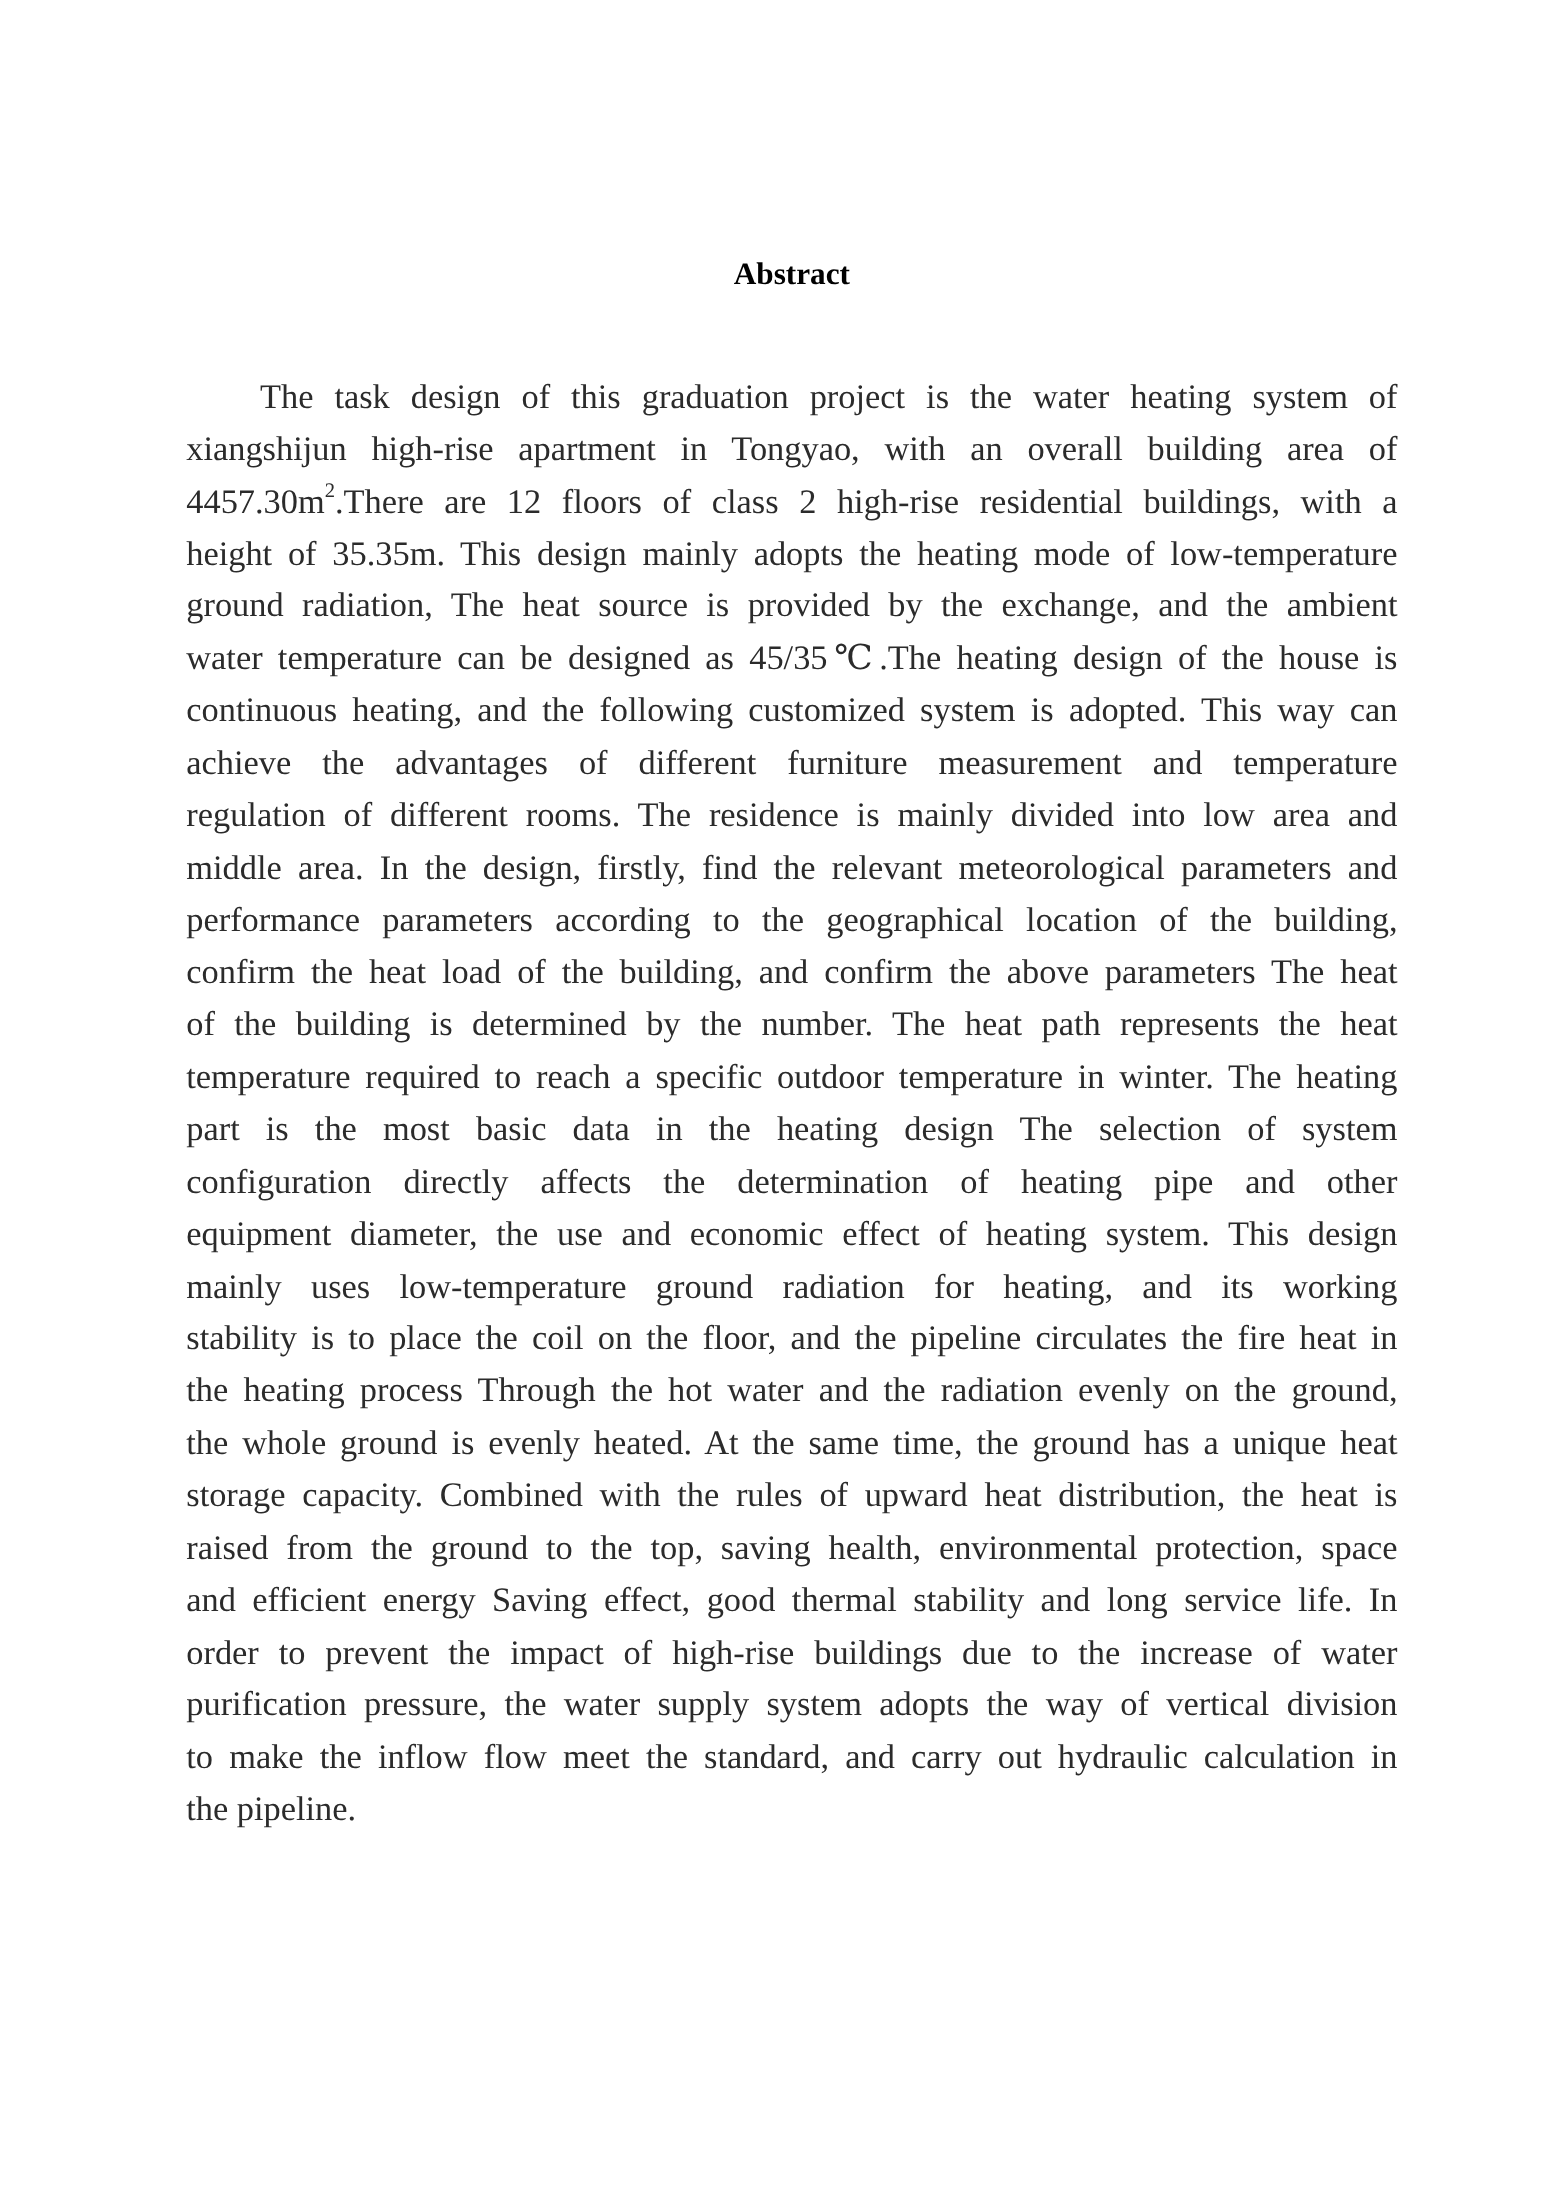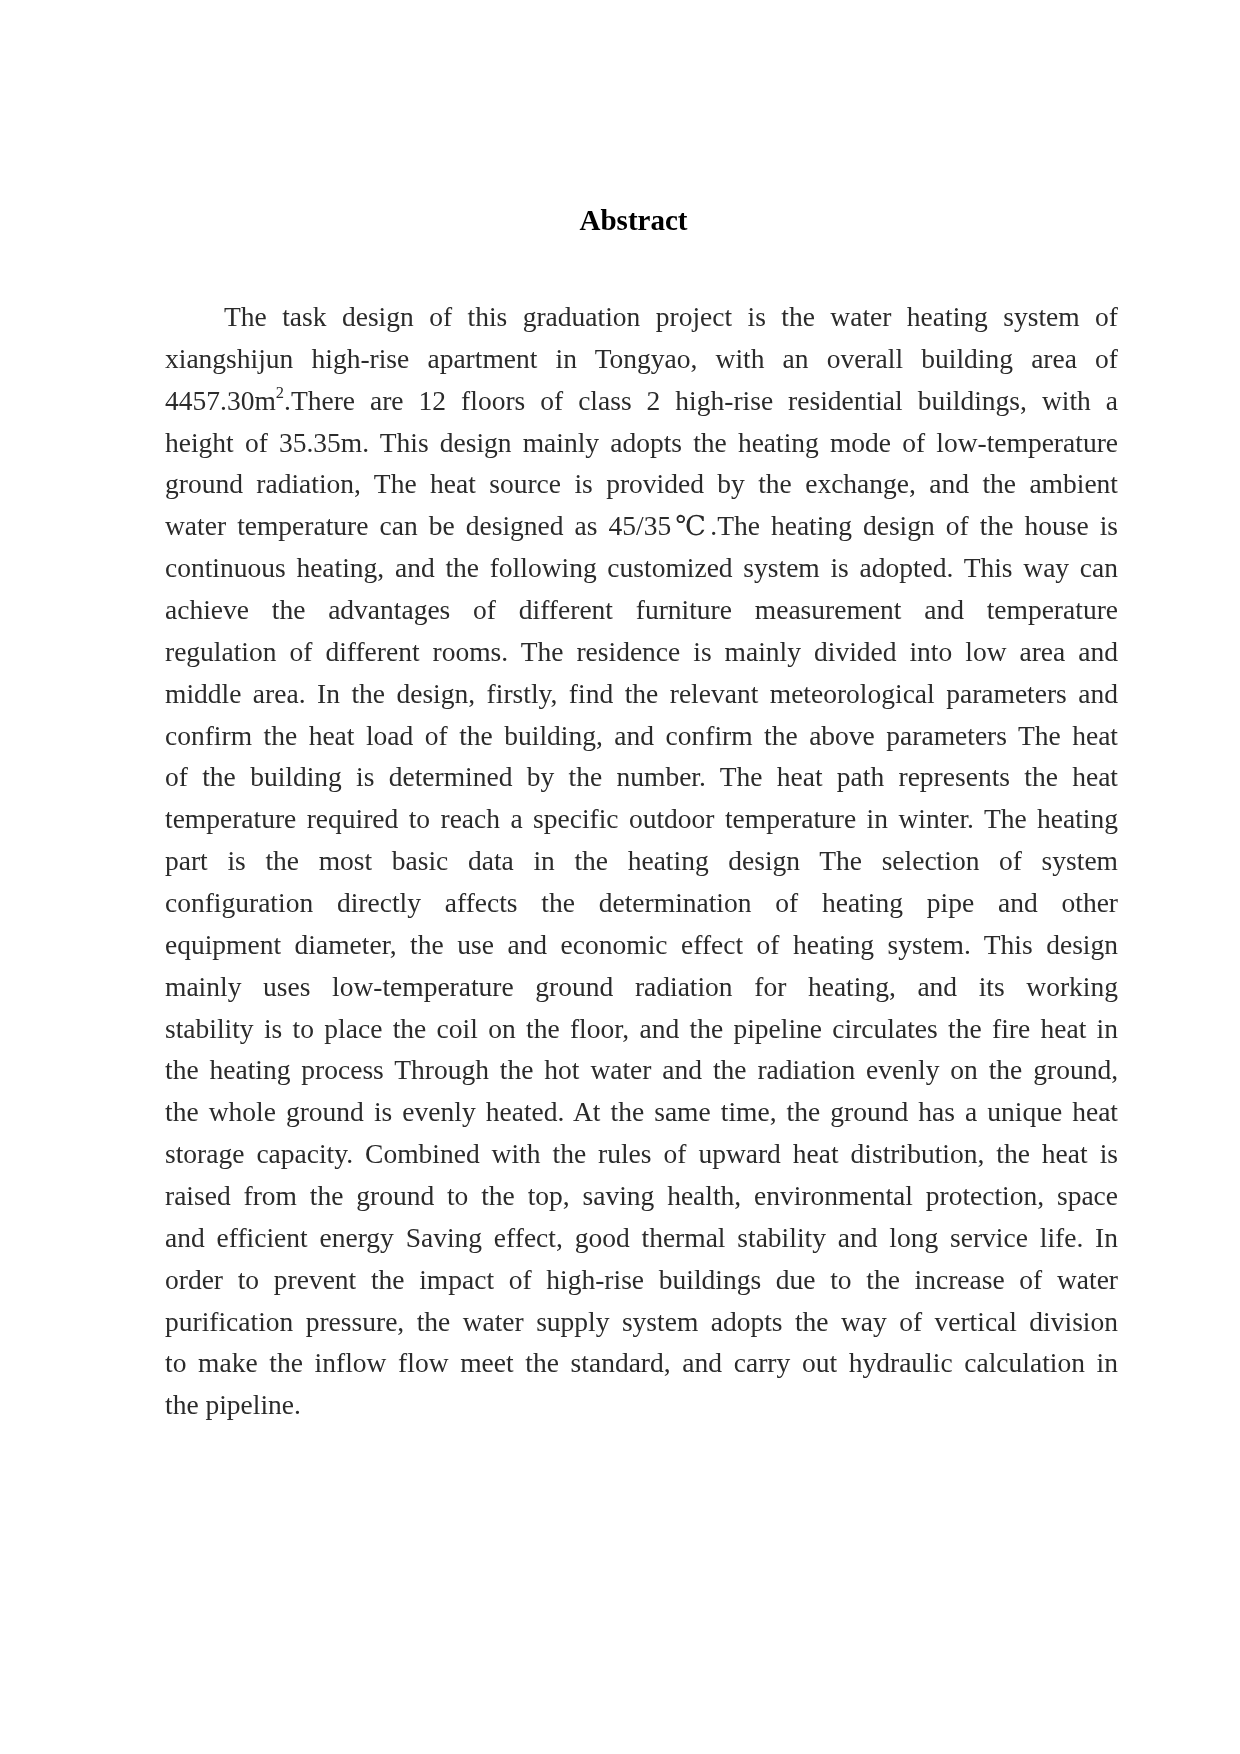--- a/index.html
+++ b/index.html
@@ -21,21 +21,21 @@
     background: #ffffff;
   }
   .title {
     position: absolute;
     left: 149px;
     width: 969px;
     top: 202px;
     text-align: center;
     font-family: "Liberation Serif", "DejaVu Serif", serif;
     font-weight: bold;
-    font-size: 29px;
+    font-size: 25px;
     line-height: 36px;
     color: #000000;
     margin: 0;
   }
   .body {
     position: absolute;
     left: 149px;
     top: 296px;
     width: 969px;
     font-family: "Liberation Serif", "DejaVu Serif", serif;
@@ -43,21 +43,20 @@
     color: #2b2b2b;
   }
   .line {
     display: block;
     height: 41.86px;
     line-height: 41.86px;
     white-space: nowrap;
     text-align: justify;
     text-align-last: justify;
     overflow: visible;
-    margin-left: 16px;
   }
   .line.first {
     padding-left: 59px;
   }
   .line.last {
     text-align: right;
     text-align-last: left;
   }
   sup {
     font-size: 60%;
@@ -75,20 +74,21 @@
     <span class="line first">The task design of this graduation project is the water heating system of</span>
     <span class="line">xiangshijun high-rise apartment in Tongyao, with an overall building area of</span>
     <span class="line"><span>4457.30m</span><sup>2</sup><span>.There are 12 floors of class 2 high-rise residential buildings, with a</span></span>
     <span class="line">height of 35.35m. This design mainly adopts the heating mode of low-temperature</span>
     <span class="line">ground radiation, The heat source is provided by the exchange, and the ambient</span>
     <span class="line">water temperature can be designed as 45/35℃.The heating design of the house is</span>
     <span class="line">continuous heating, and the following customized system is adopted. This way can</span>
     <span class="line">achieve the advantages of different furniture measurement and temperature</span>
     <span class="line">regulation of different rooms. The residence is mainly divided into low area and</span>
     <span class="line">middle area. In the design, firstly, find the relevant meteorological parameters and</span>
+    <span class="line">performance parameters according to the geographical location of the building,</span>
     <span class="line">confirm the heat load of the building, and confirm the above parameters The heat</span>
     <span class="line">of the building is determined by the number. The heat path represents the heat</span>
     <span class="line">temperature required to reach a specific outdoor temperature in winter. The heating</span>
     <span class="line">part is the most basic data in the heating design The selection of system</span>
     <span class="line">configuration directly affects the determination of heating pipe and other</span>
     <span class="line">equipment diameter, the use and economic effect of heating system. This design</span>
     <span class="line">mainly uses low-temperature ground radiation for heating, and its working</span>
     <span class="line">stability is to place the coil on the floor, and the pipeline circulates the fire heat in</span>
     <span class="line">the heating process Through the hot water and the radiation evenly on the ground,</span>
     <span class="line">the whole ground is evenly heated. At the same time, the ground has a unique heat</span>

